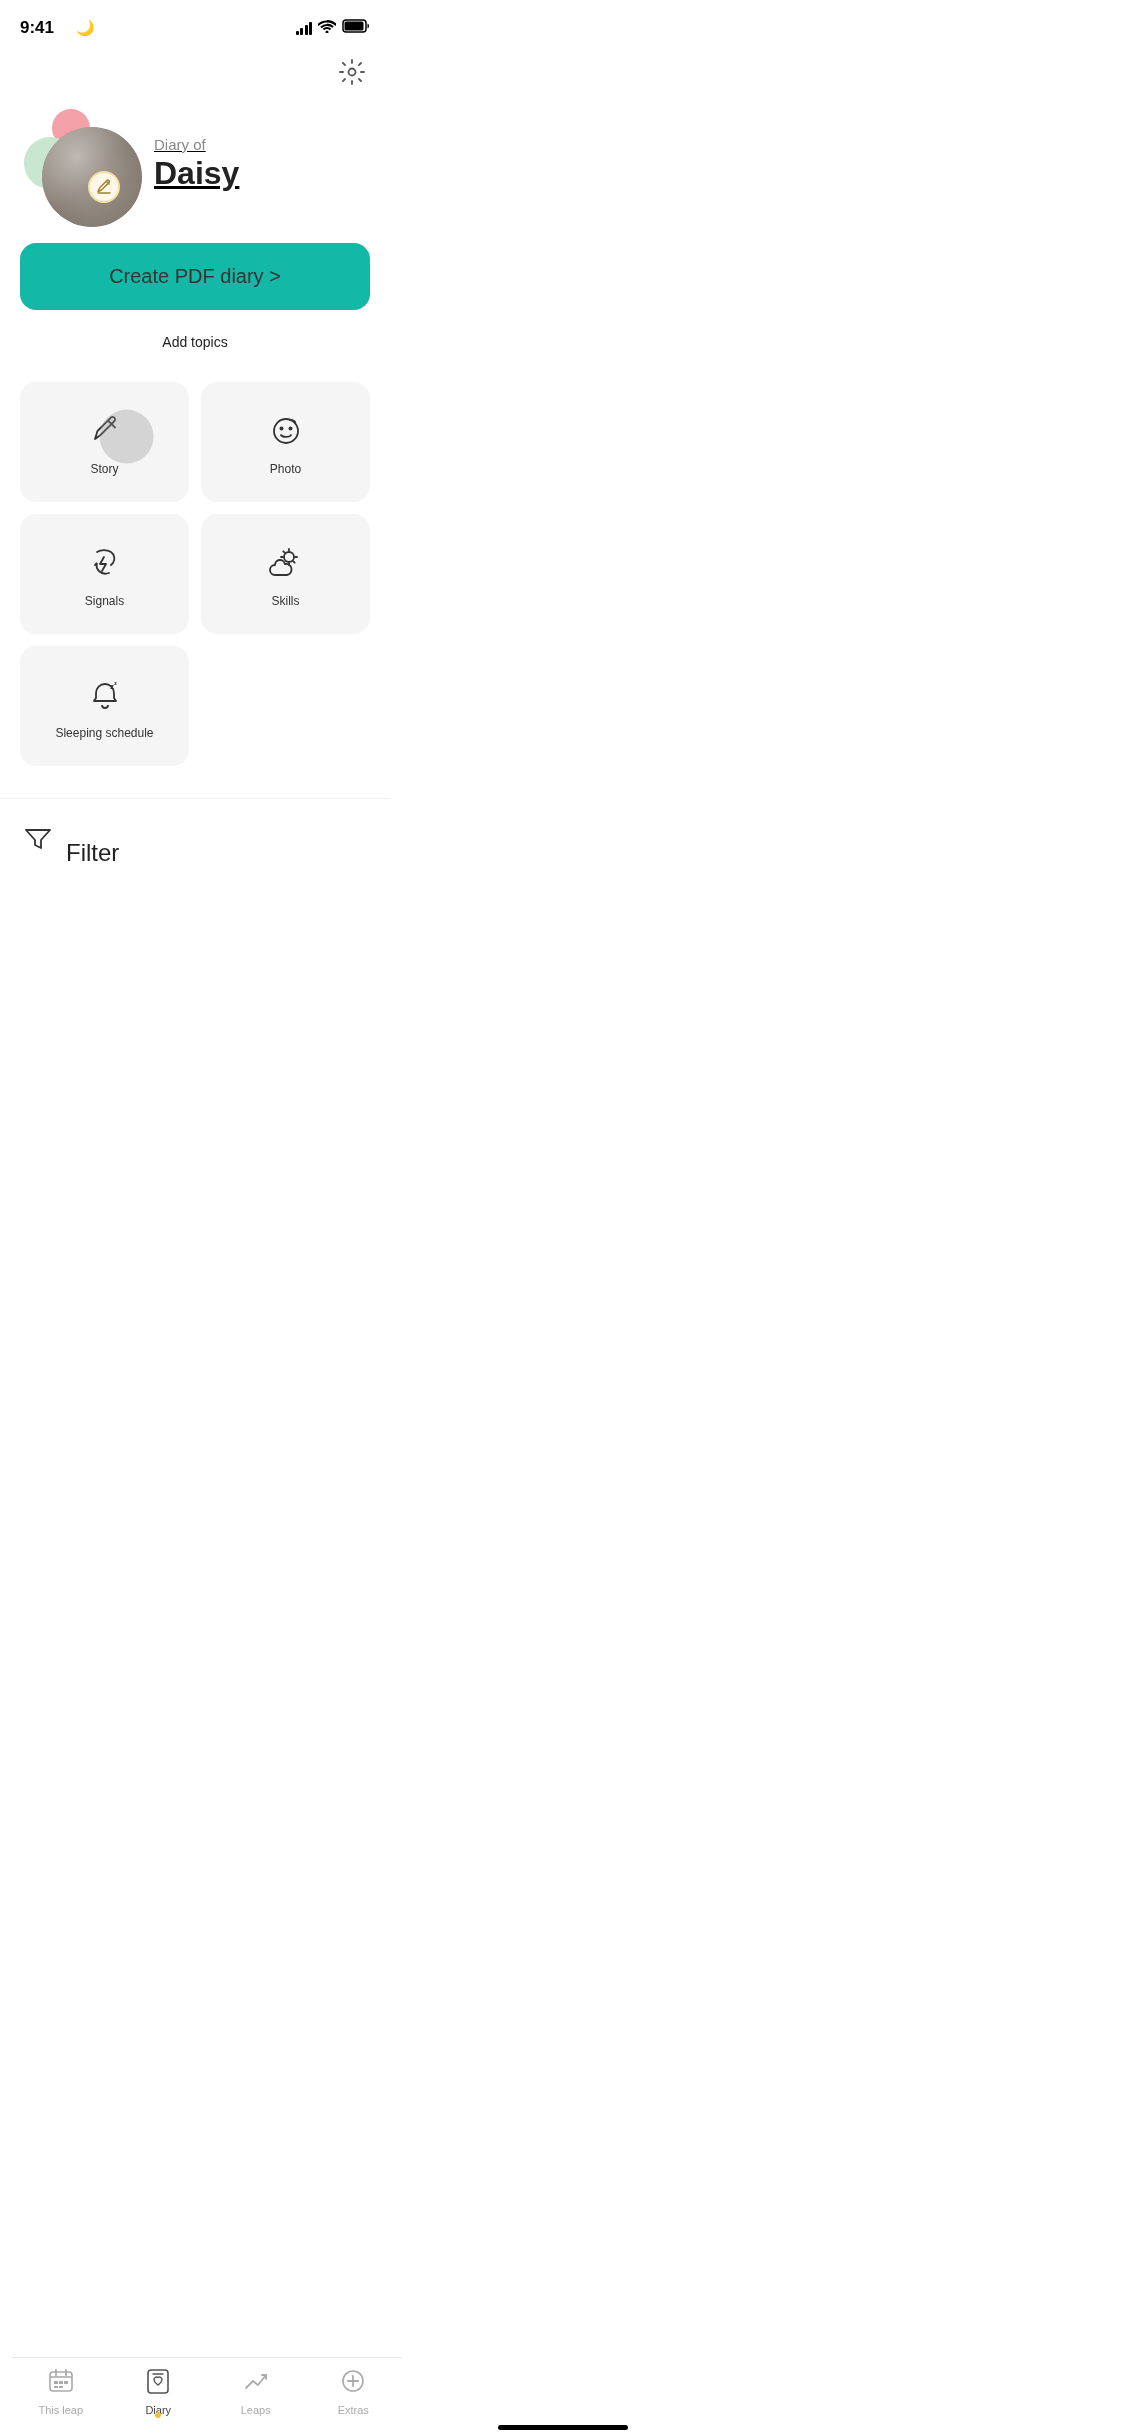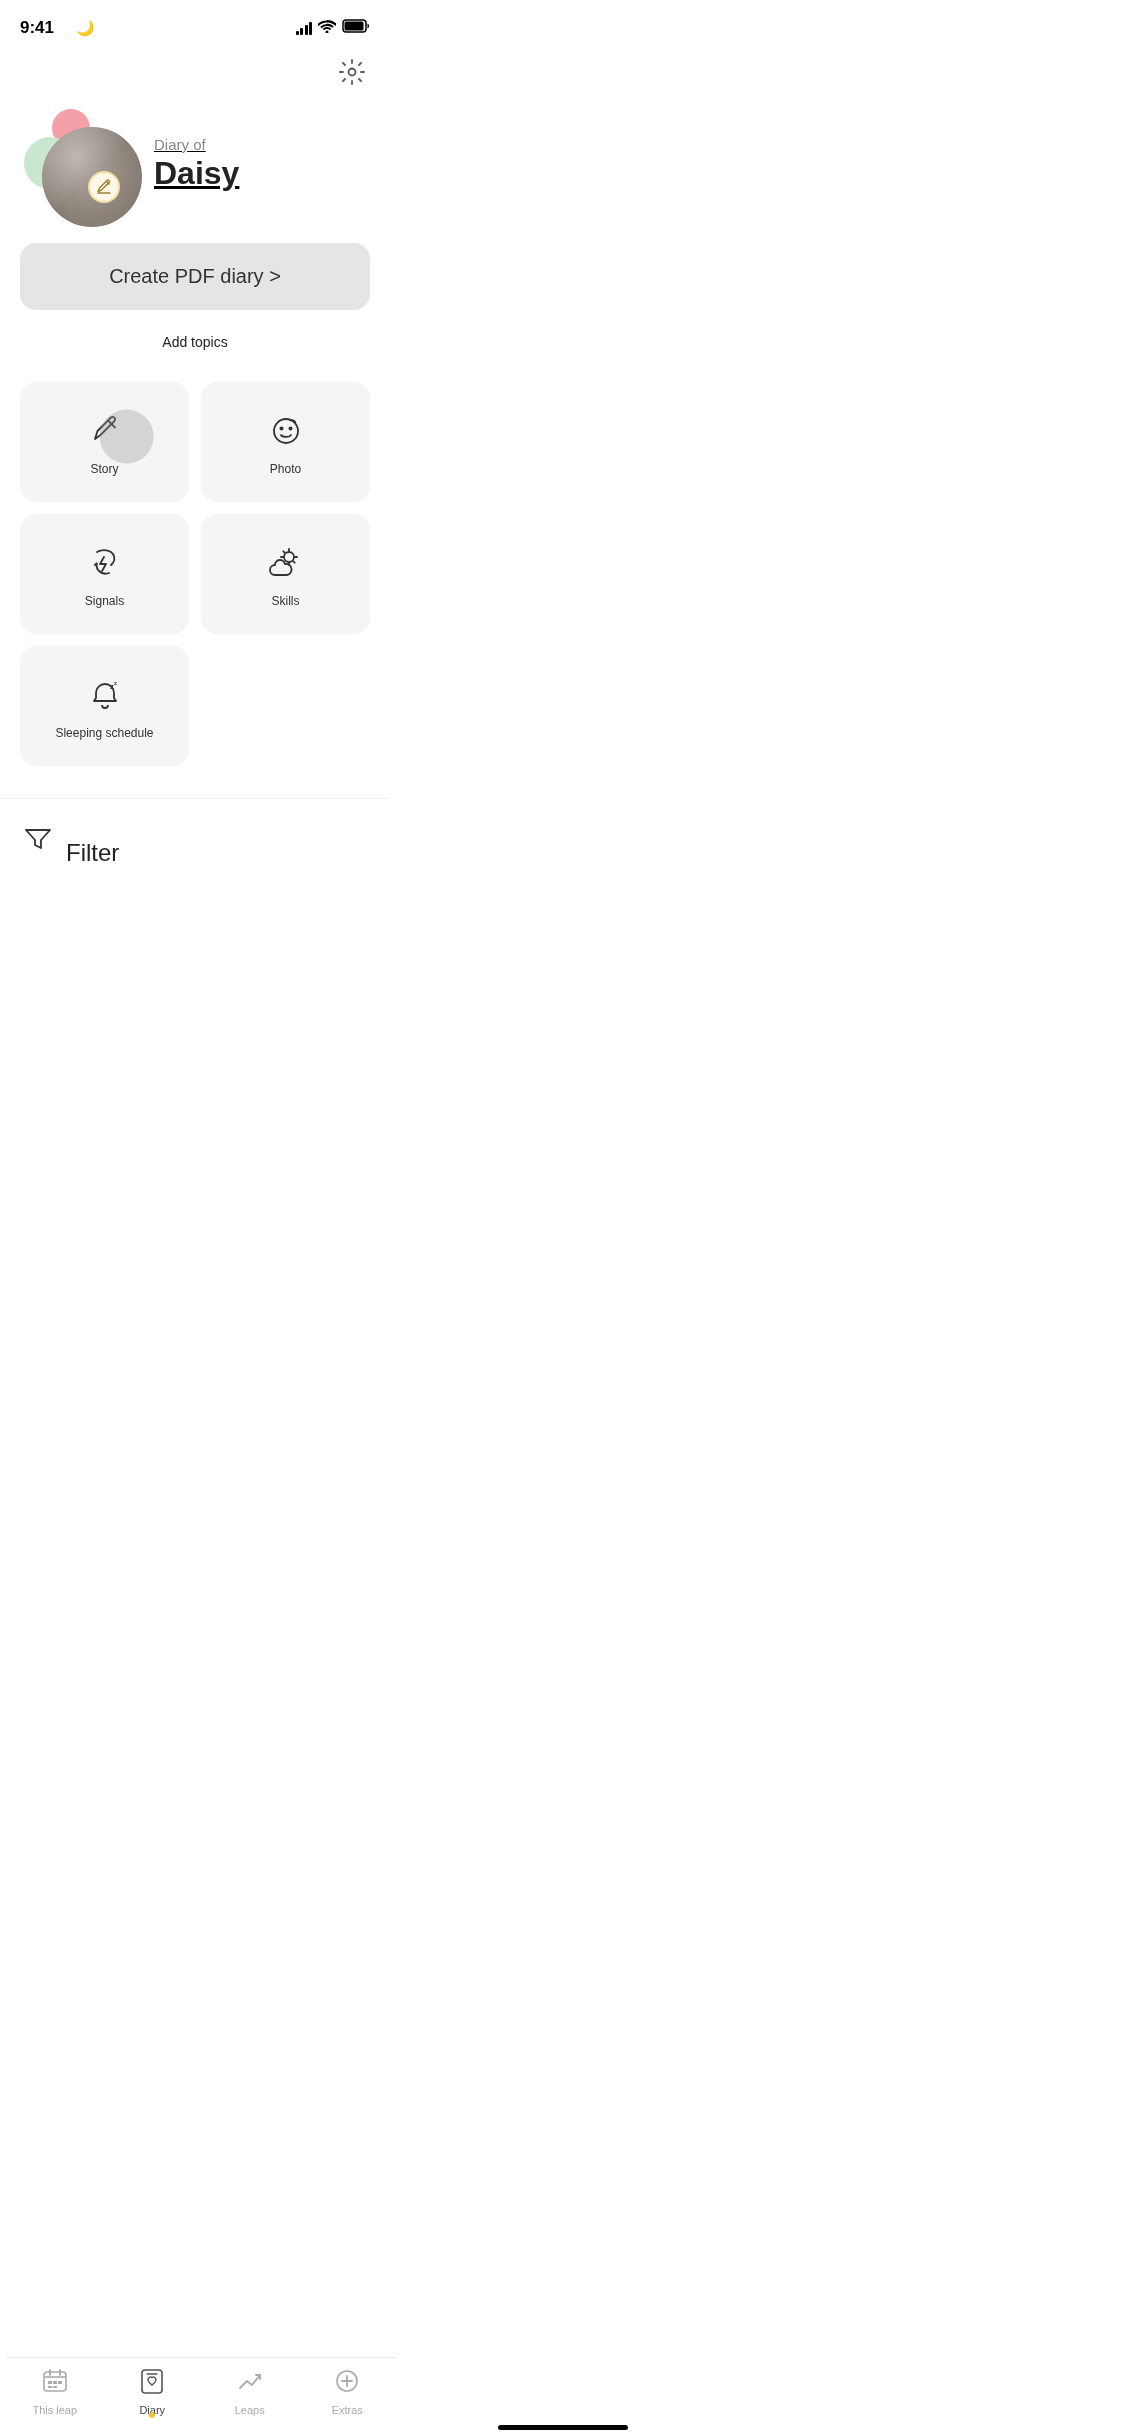--- a/index.html
+++ b/index.html
@@ -133,21 +133,21 @@
     }
     .baby-name {
       font-size: 32px;
       font-weight: 600;
       color: #222;
     }
 
     
     .pdf-btn {
       margin: 4px 20px 24px;
-      background: #e5e5e5;
+      background: #14b8a6;
       border: none;
       border-radius: 16px;
       padding: 22px 24px;
       width: calc(100% - 40px);
       text-align: center;
       font-size: 20px;
       font-weight: 500;
       color: #333;
       cursor: pointer;
       display: block;
@@ -220,21 +220,21 @@
       font-size: 24px;
       font-weight: 500;
       color: #222;
       margin-top: 20px;
     }
 
     
     .bottom-nav {
       position: fixed;
       bottom: 0;
-      left: 6px;
+      left: 12px;
       width: 390px;
       background: #fff;
       border-top: 1px solid #e8e8e8;
       display: flex;
       justify-content: space-around;
       align-items: center;
       padding: 10px 0 20px;
       margin-top: 16px;
     }
     .nav-item {

